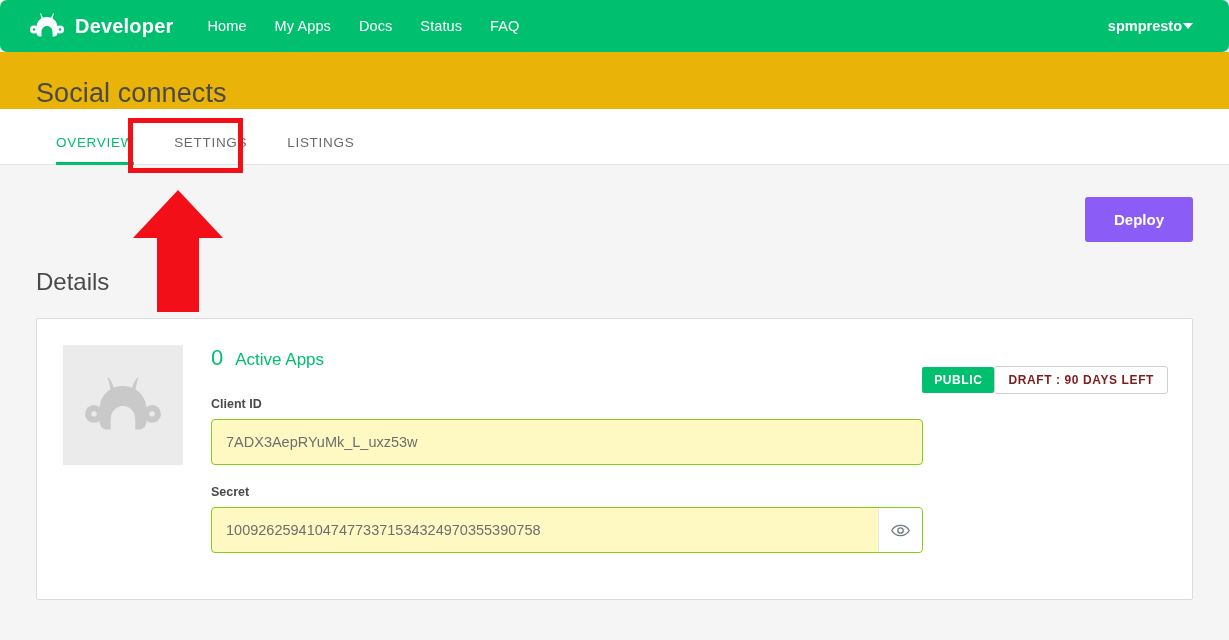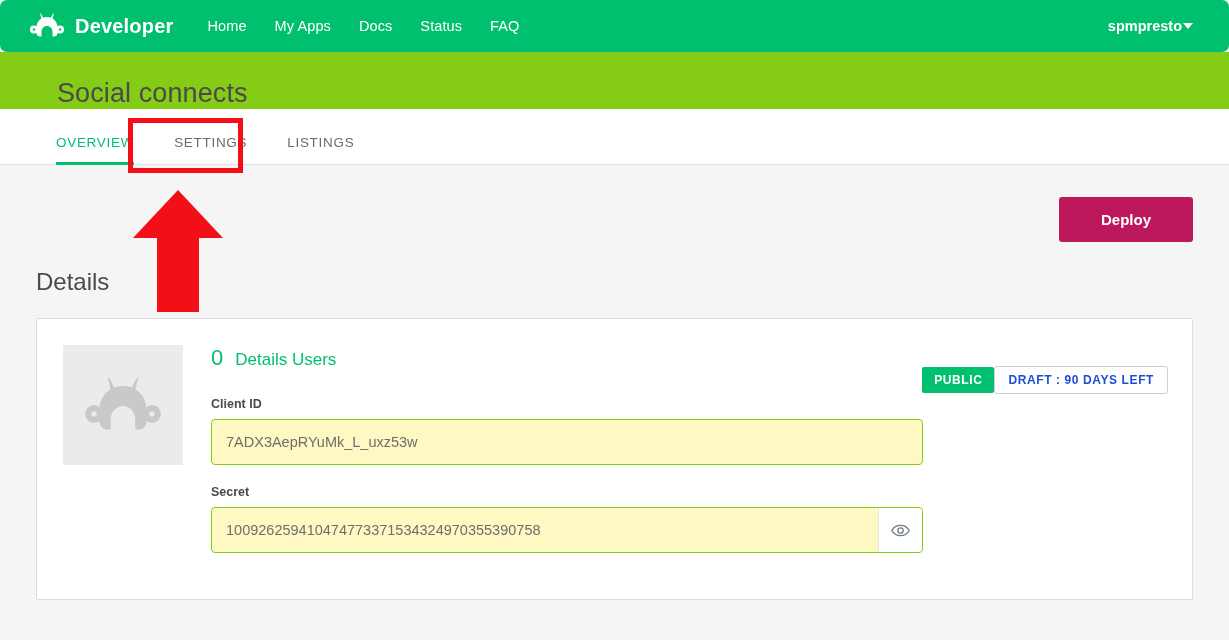--- a/index.html
+++ b/index.html
@@ -58,22 +58,22 @@
   }
   .caret {
     width: 0; height: 0;
     border-left: 5px solid transparent;
     border-right: 5px solid transparent;
     border-top: 6px solid #ffffff;
   }
 
   
   .title-band {
-    background: #84cc16;
-    padding: 26px 0 0 57px;
+    background: #eab308;
+    padding: 26px 0 0 36px;
   }
   .page-title {
     font-size: 27px;
     color: #4a4a4a;
     font-weight: normal;
     margin: 0;
     letter-spacing: 0.1px;
   }
 
   
@@ -109,27 +109,27 @@
 
   
   .content { position: relative; padding: 0 36px; }
 
   .action-row {
     display: flex;
     justify-content: flex-end;
     padding-top: 32px;
   }
   .deploy-btn {
-    background: #be185d;
+    background: #8b5cf6;
     color: #ffffff;
     border: none;
     border-radius: 3px;
     font-size: 15px;
     font-weight: bold;
-    width: 134px;
+    width: 108px;
     height: 45px;
     cursor: pointer;
     font-family: inherit;
   }
 
   .section-title {
     font-size: 24px;
     color: #4a4a4a;
     font-weight: normal;
     margin: 26px 0 22px 0;
@@ -168,21 +168,21 @@
     background: #00bf6f;
     color: #ffffff;
     font-size: 12px;
     font-weight: bold;
     letter-spacing: 0.6px;
     padding: 6px 12px;
     border-radius: 2px;
   }
   .badge-draft {
     border: 1px solid #cfcfcf;
-    color: #1d4ed8;
+    color: #7f1d1d;
     font-size: 12px;
     font-weight: bold;
     letter-spacing: 0.6px;
     padding: 6px 13px;
     border-radius: 3px;
     background: #ffffff;
   }
 
   .active-users {
     display: flex;
@@ -319,21 +319,21 @@
 
     <div class="card-body">
 
       <div class="badges">
         <span class="badge-public">PUBLIC</span>
         <span class="badge-draft">DRAFT : 90 DAYS LEFT</span>
       </div>
 
       <div class="active-users">
         <span class="active-count">0</span>
-        <span class="active-label">Details Users</span>
+        <span class="active-label">Active Apps</span>
       </div>
 
       <div class="field">
         <label class="field-label">Client ID</label>
         <input class="field-input" type="text" readonly="" value="7ADX3AepRYuMk_L_uxz53w" style="">
       </div>
 
       <div class="field">
         <label class="field-label">Secret</label>
         <div class="input-wrap">

